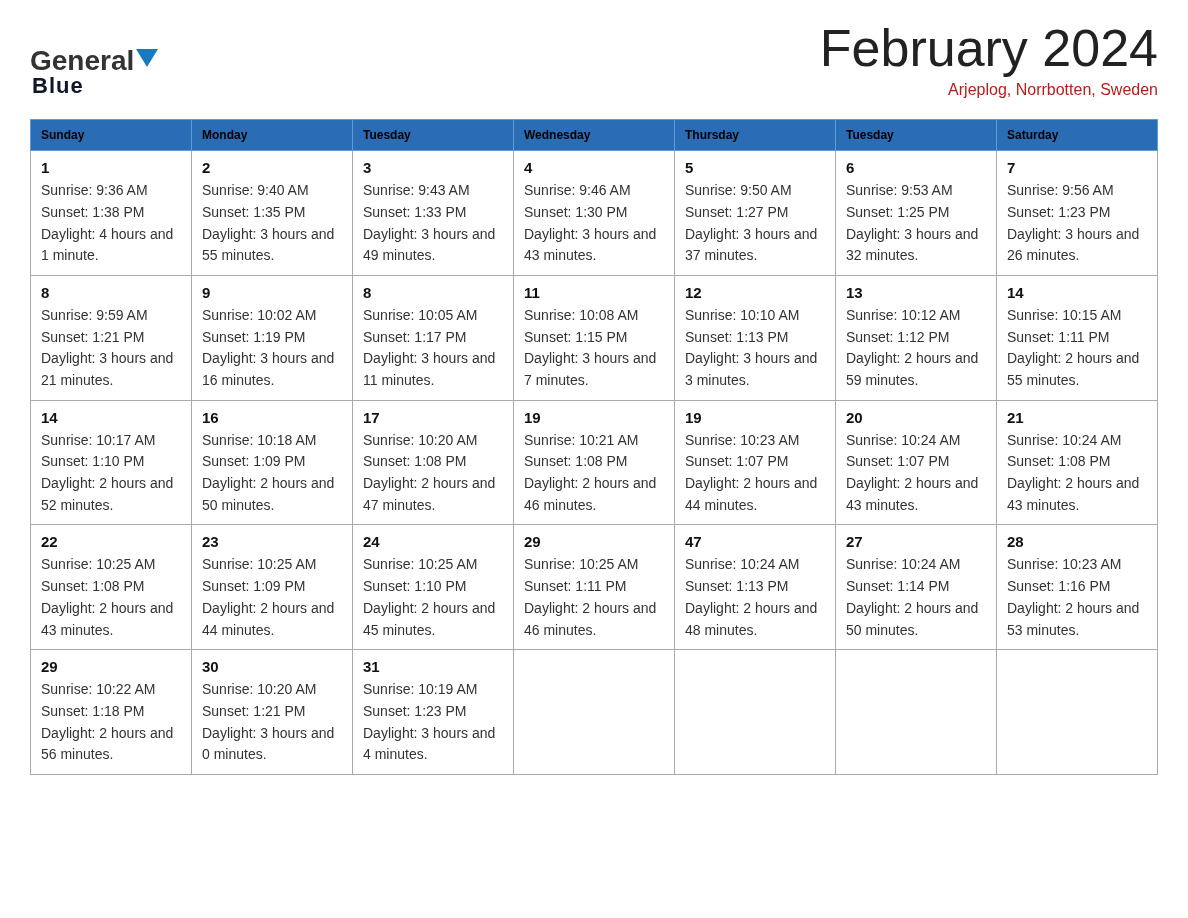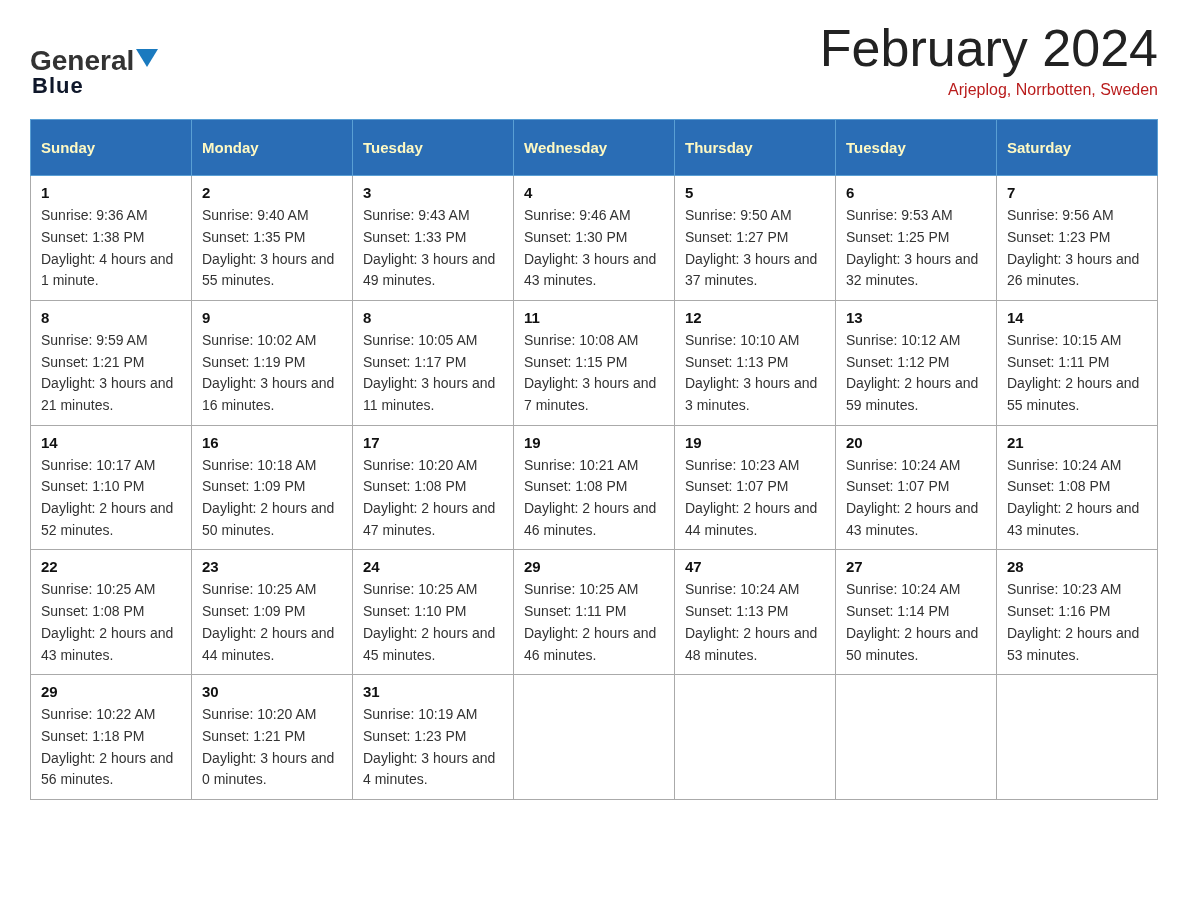--- a/index.html
+++ b/index.html
@@ -48,24 +48,24 @@
       color: #b91c1c;
       margin-top: 4px;
     }
     .calendar {
       width: 100%;
       border-collapse: collapse;
       border: 1px solid #999;
     }
     .calendar th {
       background: #2a6db5;
-      color: #fef9c3;
-      font-size: 15px;
-      font-weight: bold;
-      padding: 19px 10px;
+      color: #000000;
+      font-size: 12px;
+      font-weight: bold;
+      padding: 8px 10px;
       text-align: left;
       border: 1px solid #5a9fd4;
     }
     .calendar td {
       vertical-align: top;
       padding: 8px 10px;
       border: 1px solid #aaa;
       font-size: 13px;
       color: #333;
       width: calc(100% / 7);

